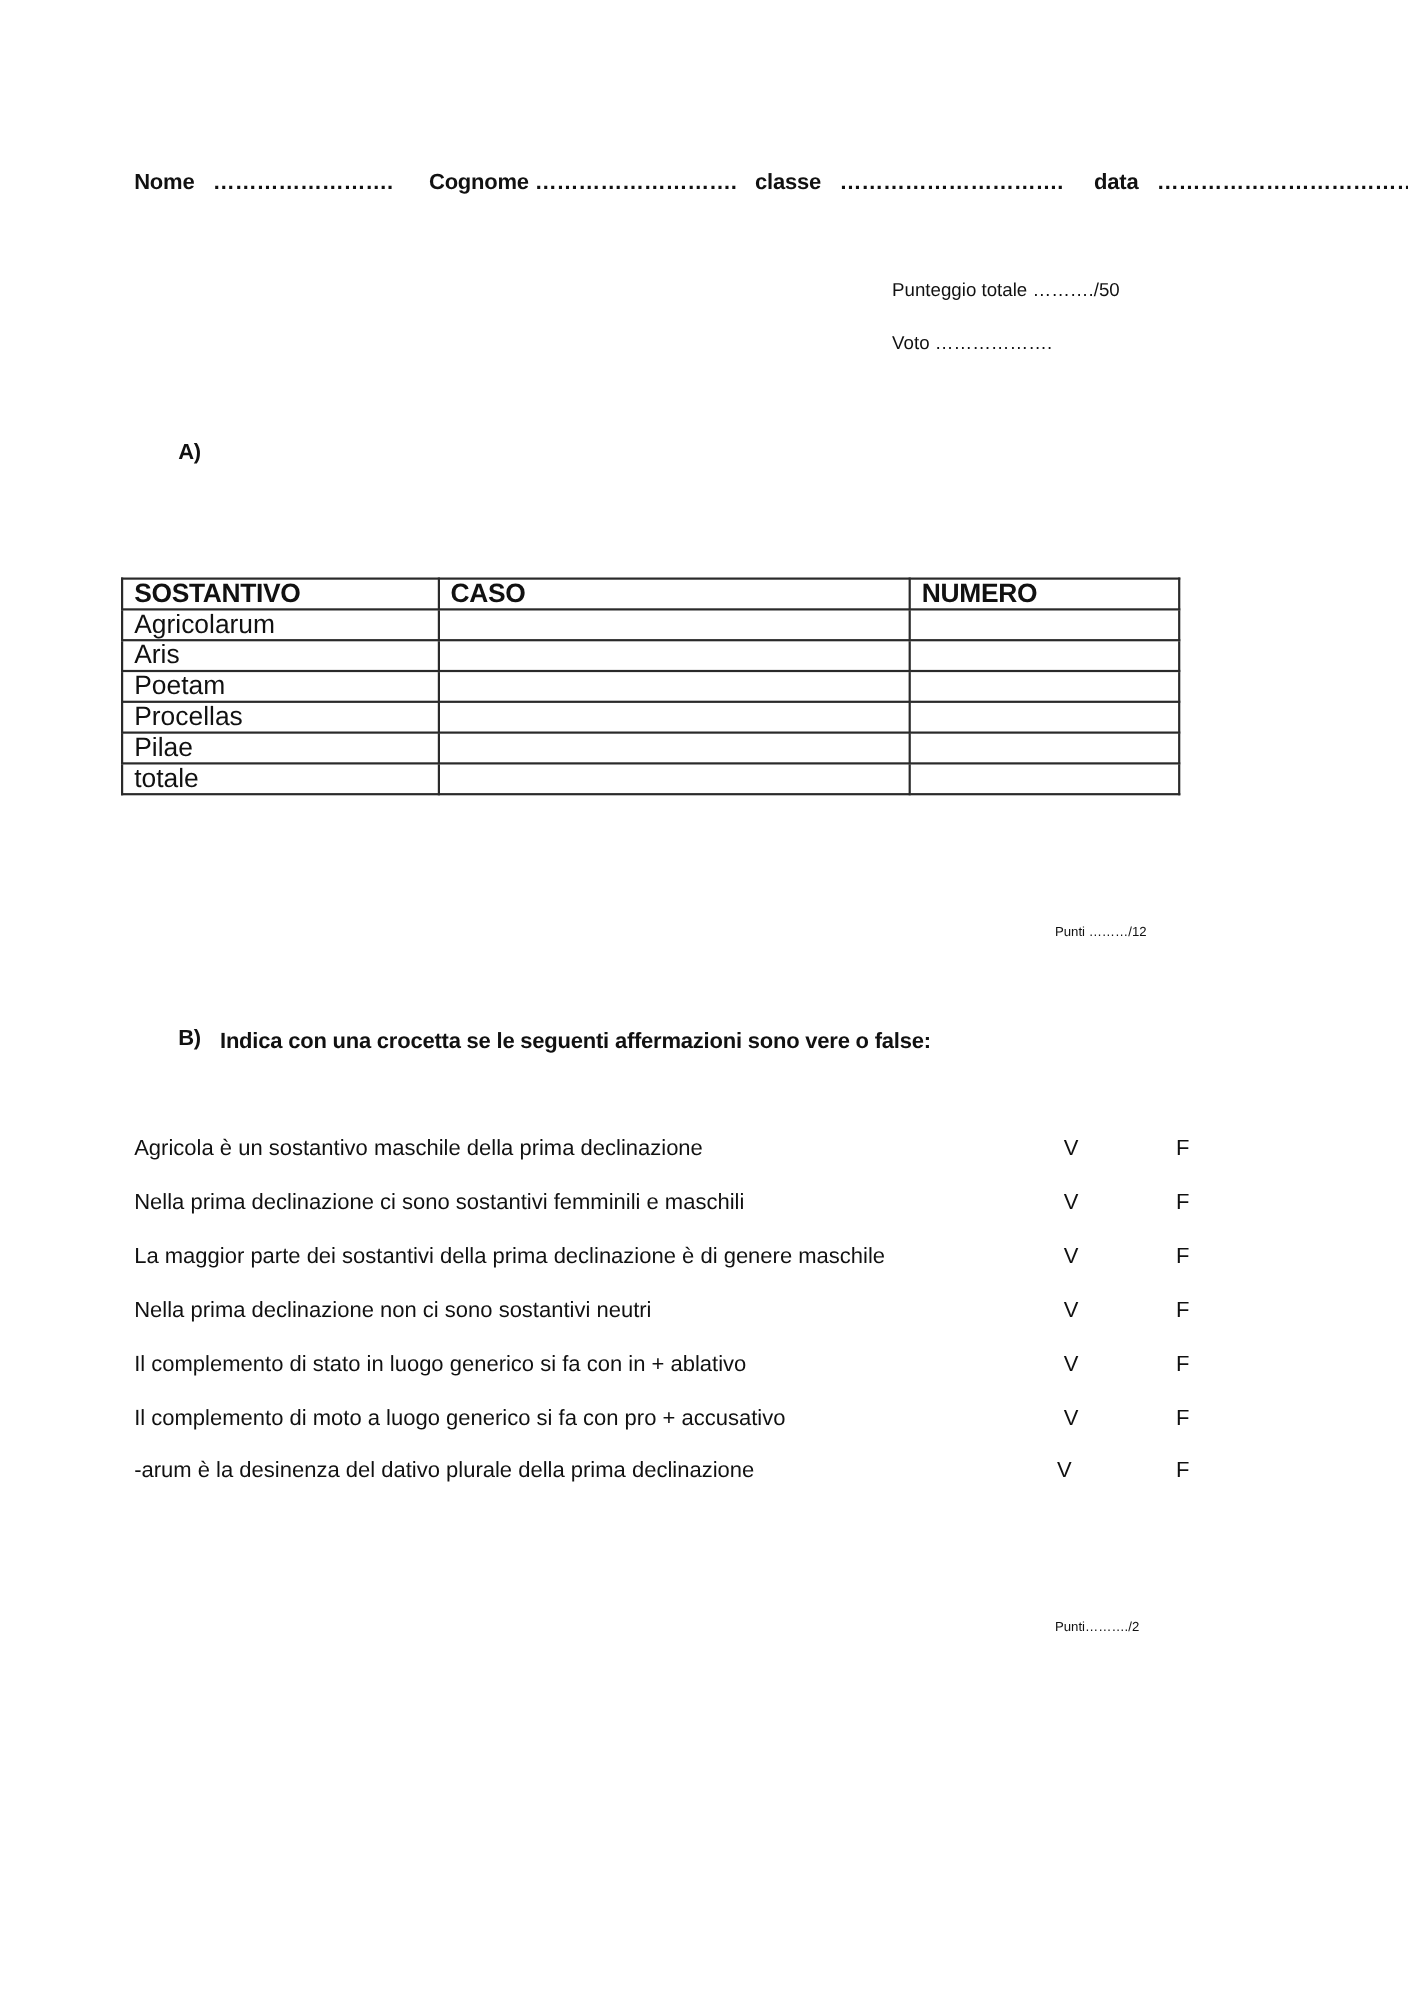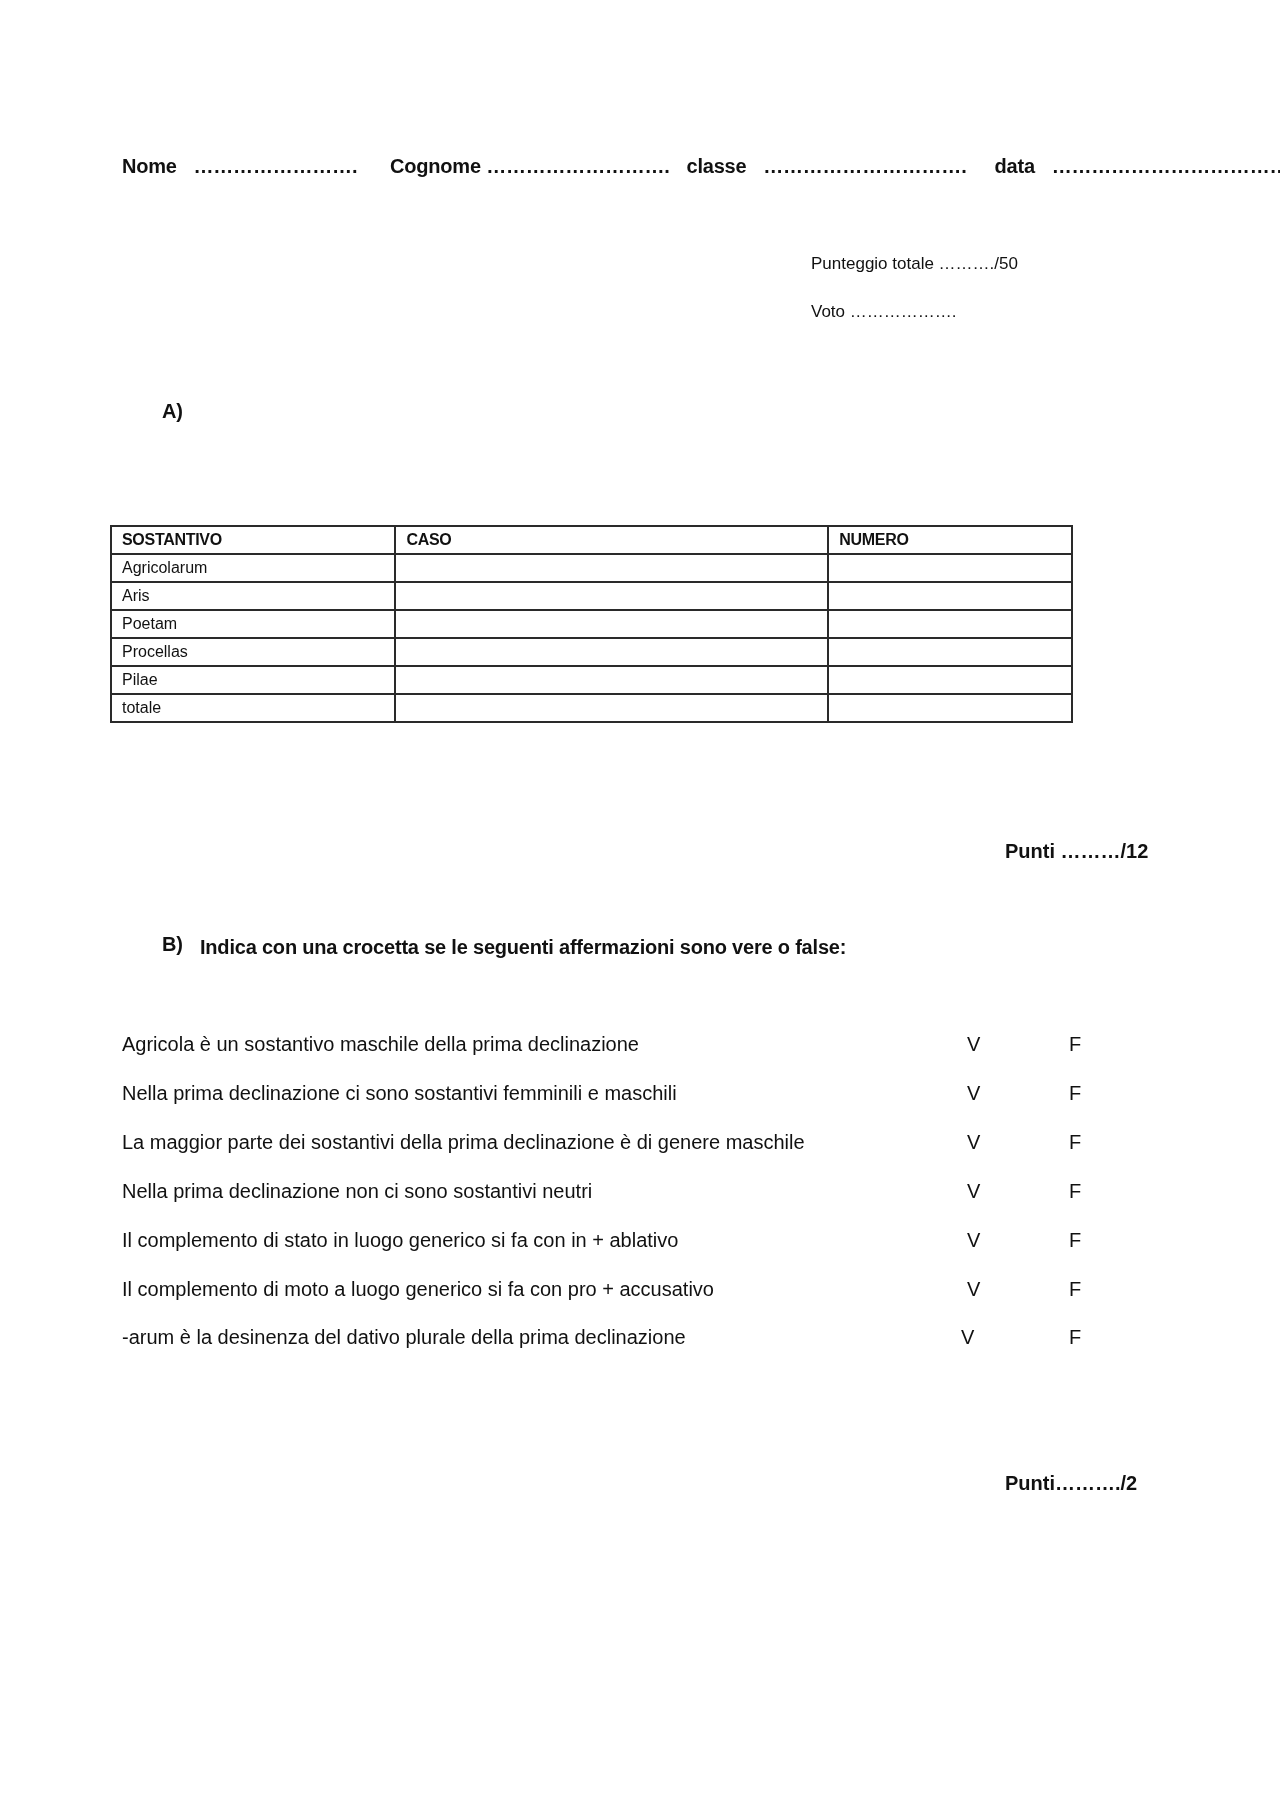--- a/index.html
+++ b/index.html
@@ -50,36 +50,36 @@
       line-height: 31px;
     }
     .section-b-letter { left: 162px; top: 933px; }
     .section-b-text { left: 200px; top: 892px; margin-top: 44px; }
 
     table.sost {
       position: absolute;
       left: 110px; top: 525px;
       width: 963px;
       border-collapse: collapse;
-      font-size: 16px;
+      font-size: 24px;
     }
     table.sost td, table.sost th {
       border: 2px solid #2a2a2a;
       height: 26px;
       padding: 0 10px;
       text-align: left;
       vertical-align: bottom;
       line-height: 26px;
     }
     table.sost th { font-weight: bold; letter-spacing: -0.3px; }
     table.sost col.c1 { width: 304px; }
     table.sost col.c2 { width: 477px; }
     table.sost col.c3 { width: 262px; }
 
-    .punti { font-size: 20px; left: 1005px; font-weight: bold; }
+    .punti { font-size: 12px; left: 959px; }
     .punti-a { top: 840px; }
     .punti-b { top: 1472px; }
 
     .tf-row { font-size: 20px; left: 122px; width: 1020px; height: 28px; }
     .tf-row .stmt { position: absolute; left: 0; top: 0; white-space: nowrap; }
     .tf-row .opt-v { position: absolute; left: 845px; top: 0; cursor: pointer; }
     .tf-row .opt-f { position: absolute; left: 947px; top: 0; cursor: pointer; }
     .tf-row.shift .opt-v { left: 839px; }
   </style>
 </head>

